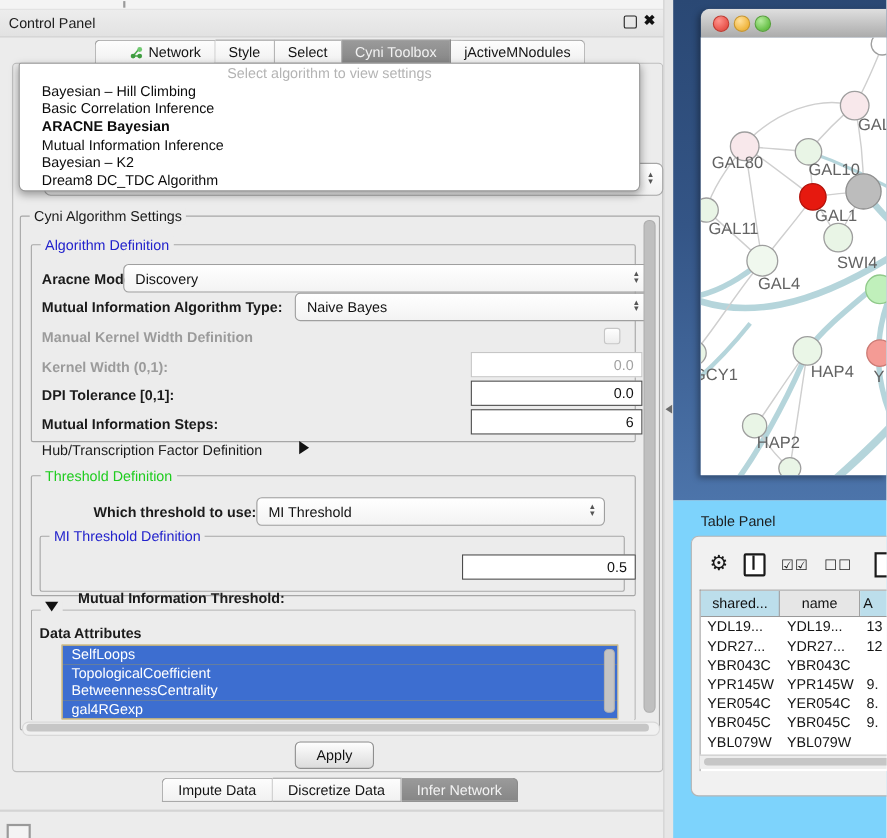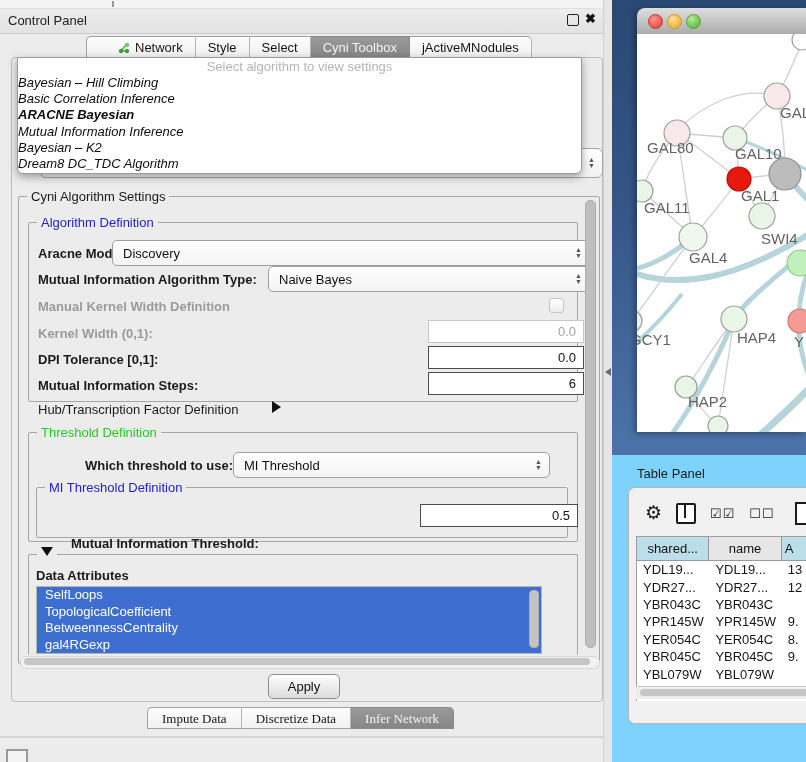--- a/index.html
+++ b/index.html
@@ -45,40 +45,40 @@
          display:flex;align-items:center;justify-content:flex-end;padding:0 7px;}
   .field.dis{border-color:#c6c6c6;color:#a2a2a2;}
   .chk{position:absolute;width:13px;height:13px;border:1px solid #c6c6c6;border-radius:3px;
        background:linear-gradient(#fefefe,#ededed);}
 
   .tri-right{display:inline-block;width:0;height:0;border-left:9px solid #111;
              border-top:6px solid transparent;border-bottom:6px solid transparent;}
   .tri-down{display:inline-block;width:0;height:0;border-top:9px solid #111;
             border-left:6px solid transparent;border-right:6px solid transparent;}
 
-  .attrlist{position:absolute;left:36px;top:586px;width:504px;height:66px;background:#eab308;
+  .attrlist{position:absolute;left:56px;top:586px;width:504px;height:66px;background:#eab308;
             border:1px solid #b5b5b5;overflow:hidden;}
   .attr-item{height:16.5px;line-height:16.5px;padding-left:8px;font-size:13px;
              background:#3d6ed0;color:#fff;white-space:nowrap;}
   .list-vthumb{position:absolute;right:2px;top:3px;width:8px;height:56px;background:#c4c4c4;
                border-radius:4px;border:1px solid #b0b0b0;}
 
   .hscroll{position:absolute;left:20px;top:656px;width:578px;height:11px;background:#f1f1f1;
            border:1px solid #d8d8d8;border-radius:6px;}
   .hthumb{position:absolute;left:3px;top:1px;width:566px;height:7px;background:#c6c6c6;border-radius:4px;}
   .vscroll-settings{position:absolute;left:584px;top:198px;width:12px;height:456px;}
   .vthumb{position:absolute;left:1px;top:2px;width:9px;height:446px;background:#bfbfbf;
           border-radius:5px;border:1px solid #aeaeae;}
 
   .apply-btn{position:absolute;left:268px;top:674px;width:70px;height:23px;
              background:linear-gradient(#fefefe,#dcdcdc);border:1px solid #8f8f8f;border-radius:5px;
              font-size:13px;color:#111;display:flex;align-items:center;justify-content:center;}
 
   .bottom-tabs{left:147px;top:707px;height:22px;display:flex;z-index:3;}
-  .bottom-tabs .tab{padding:3px 14px 0 14px;font-family:Liberation Serif, serif;}
+  .bottom-tabs .tab{padding:3px 14px 0 14px;}
 
   .corner-ic{left:6px;top:749px;width:18px;height:16px;border:2px solid #9a9a9a;background:#f4f4f4;}
   .bottom-divider{left:0;top:736px;width:612px;height:2px;background:#d4d4d4;}
 
   .splitter{left:603px;top:0;width:9px;height:762px;background:#e6e6e6;border-left:1px solid #d0d0d0;}
   .split-arrow{position:absolute;left:1px;top:368px;width:0;height:0;border-right:6px solid #6b6b6b;
                border-top:4px solid transparent;border-bottom:4px solid transparent;}
 
   
   .desktop{left:612px;top:0;width:194px;height:455px;
@@ -115,21 +115,21 @@
   .trow{display:flex;height:17.4px;background:#fff;}
   .td{font-size:13px;color:#161616;display:flex;align-items:center;padding-left:6px;
       box-sizing:border-box;overflow:hidden;white-space:nowrap;}
   .tbl-hscroll{position:absolute;left:7px;top:198px;width:183px;height:12px;background:#ededed;
                border-top:1px solid #c9c9c9;}
   .tbl-hthumb{position:absolute;left:4px;top:2px;width:172px;height:7px;background:#c6c6c6;border-radius:4px;}
 
   .popup{left:17px;top:57px;width:563px;height:115px;background:#fff;border:1px solid #9a9a9a;
          border-radius:2px 2px 6px 6px;box-shadow:0 3px 8px rgba(0,0,0,.35);z-index:40;}
   .popup-ph{height:17px;line-height:17px;text-align:center;font-size:13px;color:#b4b4b4;}
-  .popup-item{height:16.2px;line-height:16.2px;padding-left:0;font-size:13px;color:#0c0c0c;white-space:nowrap;font-style:italic;}
+  .popup-item{height:16.2px;line-height:16.2px;padding-left:20px;font-size:13px;color:#0c0c0c;white-space:nowrap;}
   .popup-item.hl{font-weight:bold;}
   .combo-behind{left:40px;top:148px;width:537px;height:28px;z-index:30;background:linear-gradient(#ffffff,#f1f1f1);
                 border:1px solid #a6a6a6;border-radius:6px;font-size:13px;color:#b8b8b8;
                 display:flex;align-items:center;padding:0 12px;}
   svg text{font-family:"Liberation Sans",sans-serif;}
 </style>
 </head>
 <body>
 
 <div class="abs top-strip">

